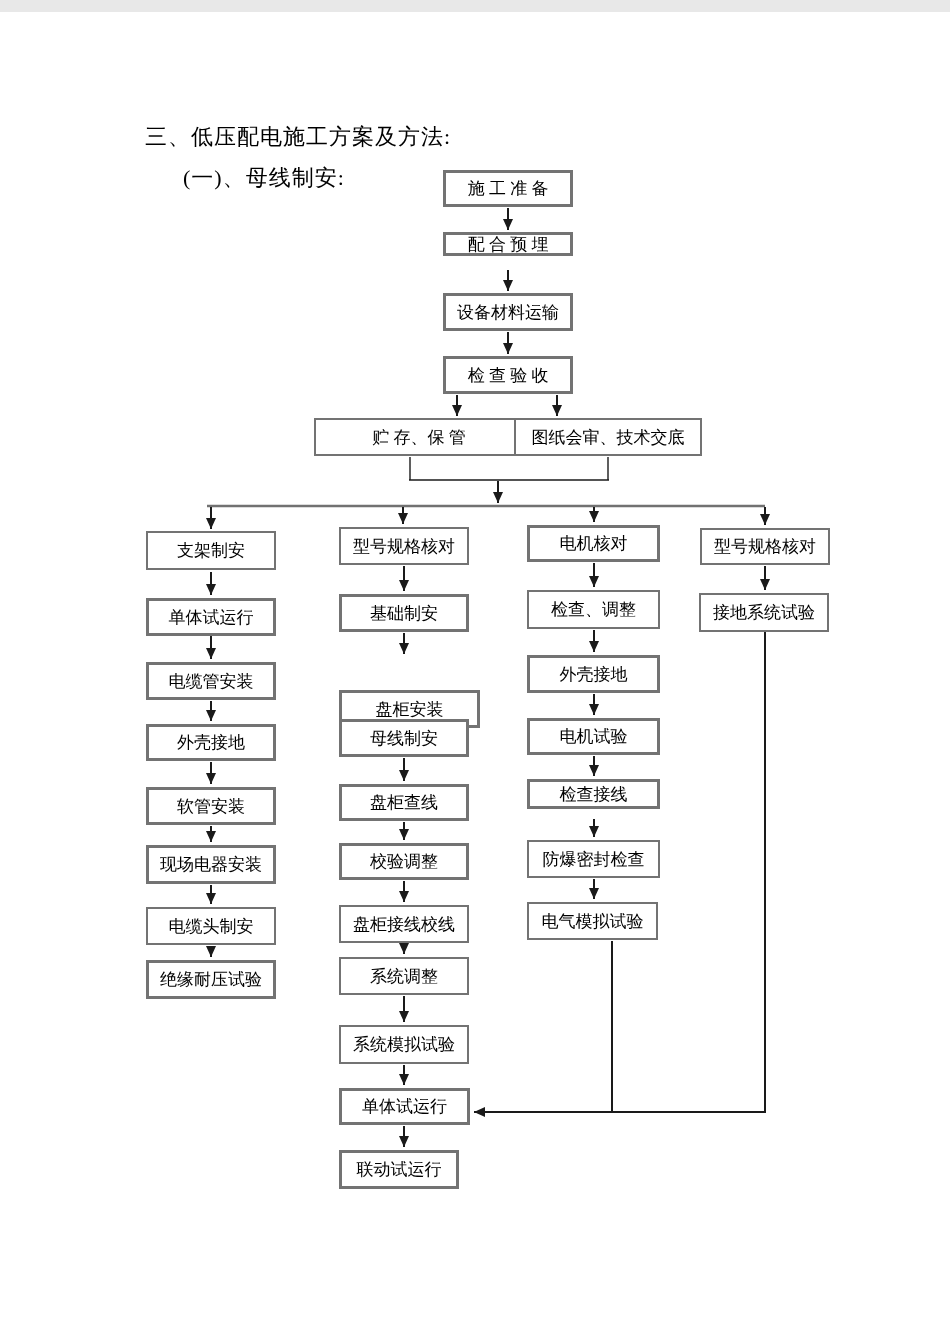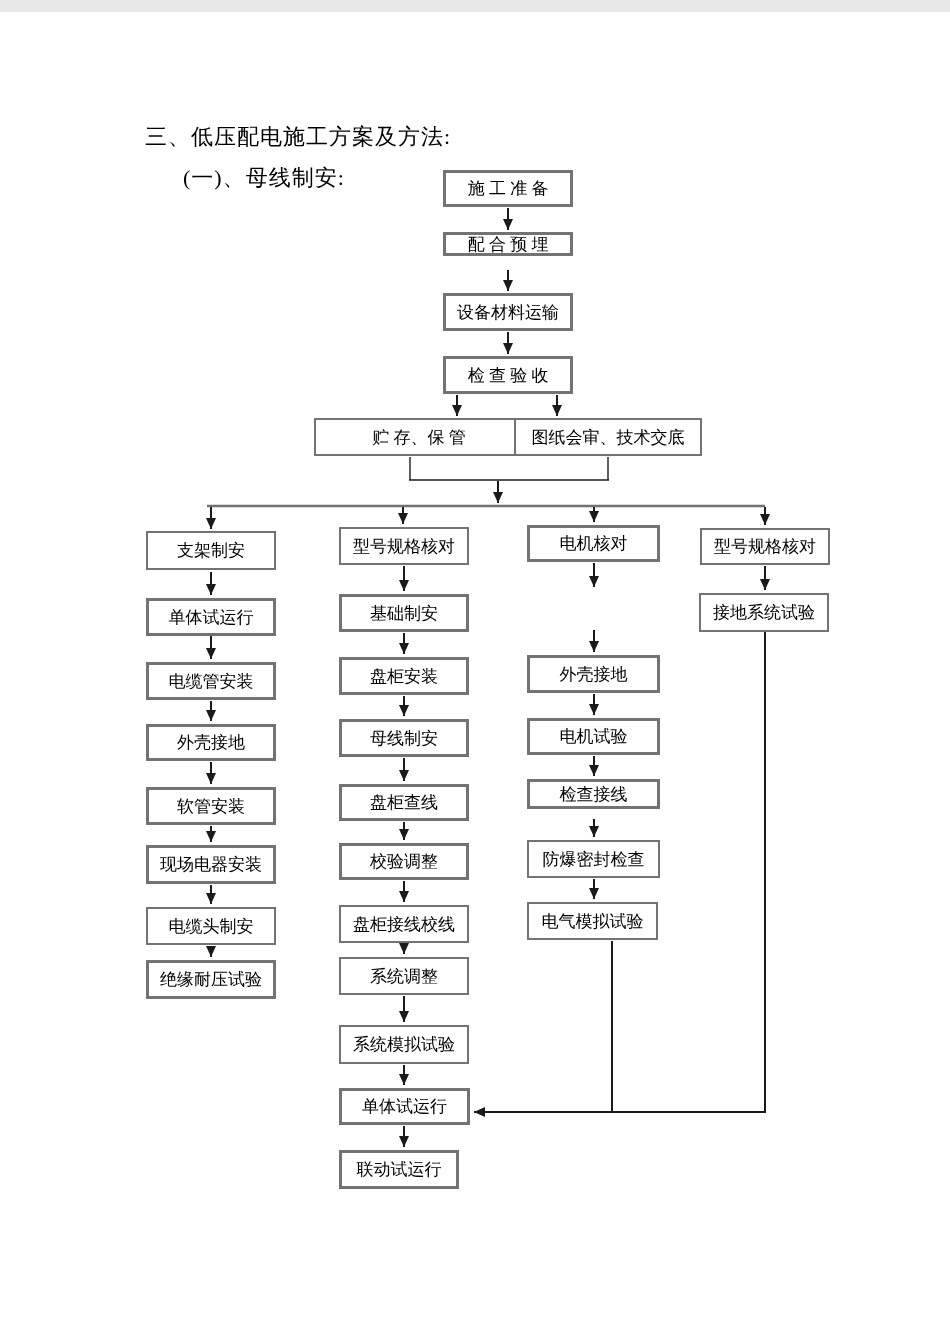--- a/index.html
+++ b/index.html
@@ -133,31 +133,32 @@
   <div class="node" style="left:146px;top:586px;width:130px;height:38px">单体试运行</div>
   <div class="node" style="left:146px;top:650px;width:130px;height:38px">电缆管安装</div>
   <div class="node" style="left:146px;top:712px;width:130px;height:37px">外壳接地</div>
   <div class="node" style="left:146px;top:775px;width:130px;height:38px">软管安装</div>
   <div class="node" style="left:146px;top:833px;width:130px;height:39px">现场电器安装</div>
   <div class="node b2" style="left:146px;top:895px;width:130px;height:38px">电缆头制安</div>
   <div class="node" style="left:146px;top:948px;width:130px;height:39px">绝缘耐压试验</div>
 
   <div class="node b2" style="left:339px;top:515px;width:130px;height:38px">型号规格核对</div>
   <div class="node" style="left:339px;top:582px;width:130px;height:38px">基础制安</div>
-  <div class="node" style="left:339px;top:645px;width:130px;height:38px">盘柜安装</div>
+  <div class="node" style="left:339px;top:678px;width:141px;height:38px">盘柜安装</div>
   <div class="node" style="left:339px;top:707px;width:130px;height:38px">母线制安</div>
   <div class="node" style="left:339px;top:772px;width:130px;height:37px">盘柜查线</div>
   <div class="node" style="left:339px;top:831px;width:130px;height:37px">校验调整</div>
   <div class="node b2" style="left:339px;top:893px;width:130px;height:38px">盘柜接线校线</div>
   <div class="node b2" style="left:339px;top:945px;width:130px;height:38px">系统调整</div>
   <div class="node b2" style="left:339px;top:1013px;width:130px;height:39px">系统模拟试验</div>
   <div class="node" style="left:339px;top:1076px;width:131px;height:37px">单体试运行</div>
   <div class="node" style="left:339px;top:1138px;width:120px;height:39px">联动试运行</div>
 
   <div class="node" style="left:527px;top:513px;width:133px;height:37px">电机核对</div>
+  <div class="node b2" style="left:527px;top:578px;width:133px;height:39px">检查、调整</div>
   <div class="node" style="left:527px;top:643px;width:133px;height:38px">外壳接地</div>
   <div class="node" style="left:527px;top:706px;width:133px;height:37px">电机试验</div>
   <div class="node" style="left:527px;top:767px;width:133px;height:30px">检查接线</div>
   <div class="node b2" style="left:527px;top:828px;width:133px;height:38px">防爆密封检查</div>
   <div class="node b2" style="left:527px;top:890px;width:131px;height:38px">电气模拟试验</div>
 
   <div class="node b2" style="left:700px;top:516px;width:130px;height:37px">型号规格核对</div>
   <div class="node b2" style="left:699px;top:581px;width:130px;height:39px">接地系统试验</div>
 
 </div>

